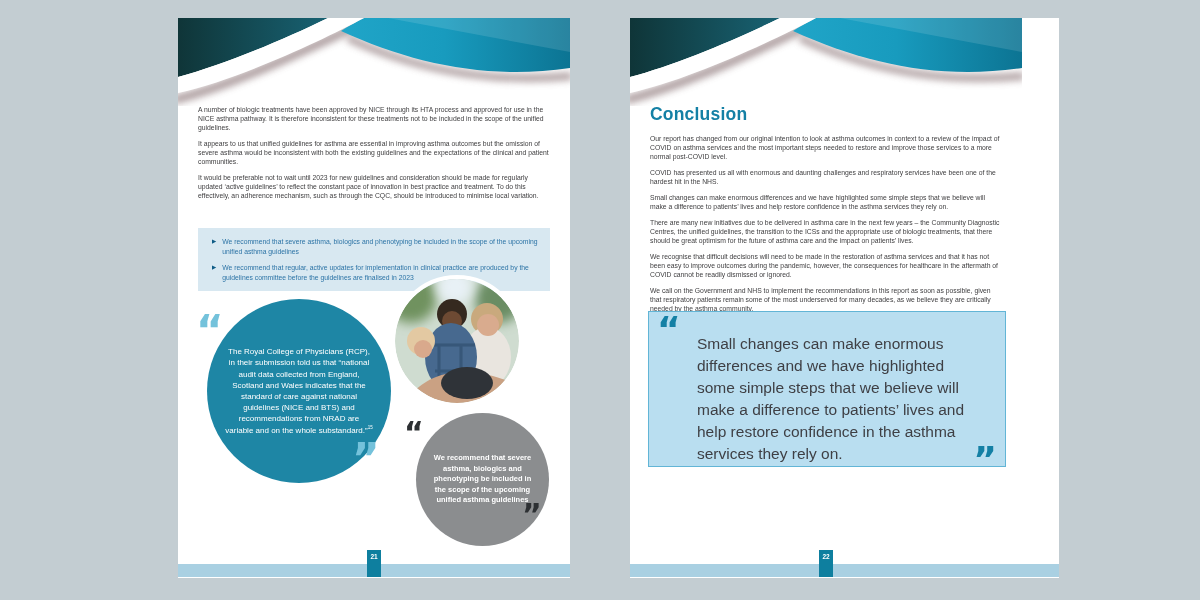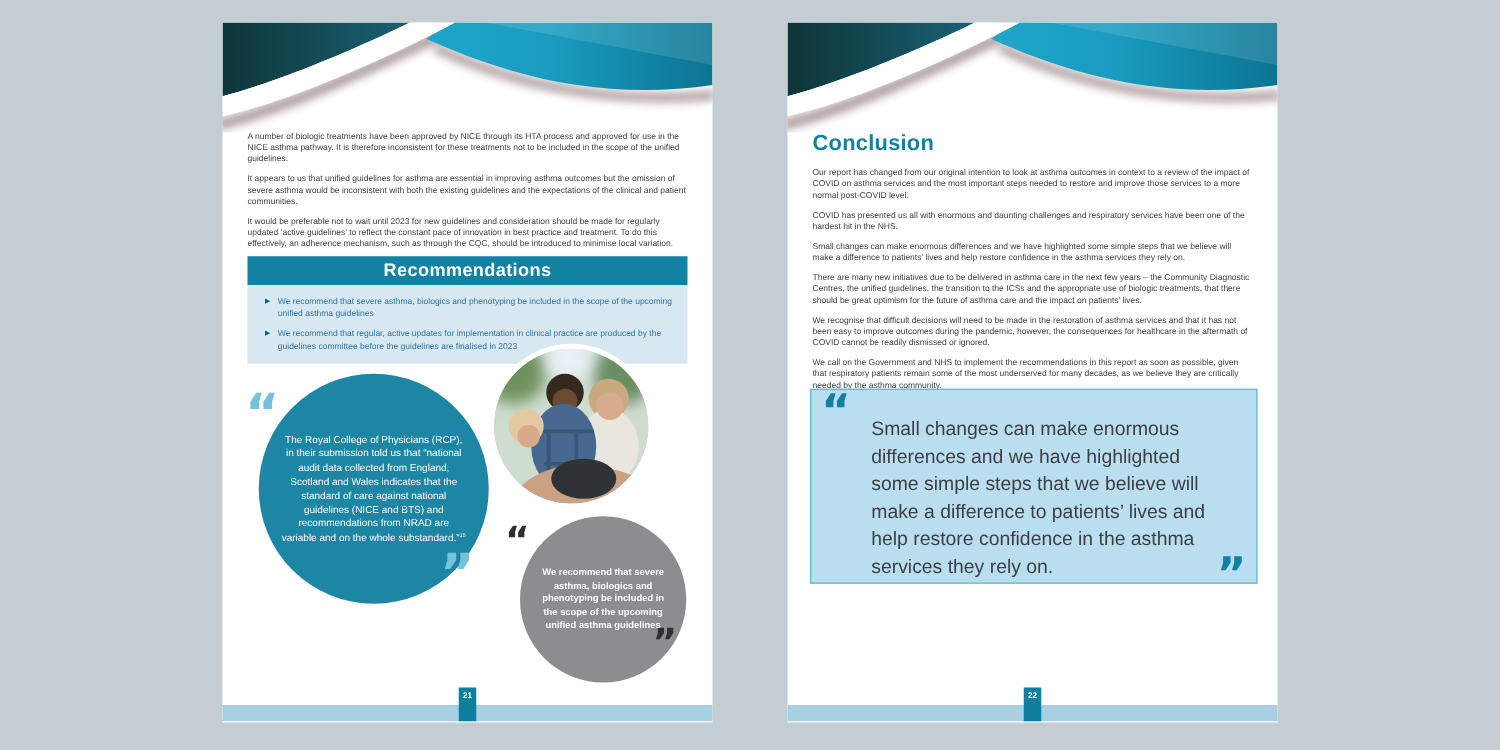--- a/index.html
+++ b/index.html
@@ -5,21 +5,21 @@
   html,body{margin:0;padding:0;}
   body{
     width:1200px;height:600px;position:relative;overflow:hidden;
     background:#c3cdd2;
     font-family:"Liberation Sans", sans-serif;
   }
   .page{
     position:absolute;top:18px;width:392px;height:560px;background:#ffffff;
   }
   #page-21{left:178px;}
-  #page-22{left:630px;}
+  #page-22{left:630px;padding-left:37px;}
   .header-wave{position:absolute;top:0;left:0;width:392px;height:88px;display:block;}
 
   
   .body-copy{position:absolute;left:20px;width:352px;color:#414042;}
   .body-copy p{margin:0 0 6.5px 0;font-size:6.8px;line-height:1.35;}
   #page-21 .body-copy{top:87px;}
   #page-22 .body-copy{top:86px;}
 
   .conclusion-heading{
     margin:0 0 9px 0;font-size:17.5px;font-weight:700;color:#1480a5;letter-spacing:.2px;
@@ -111,21 +111,20 @@
     <path d="M210,0 L392,34 L392,0 Z" fill="#ffffff" opacity="0.12"></path>
     <path d="M0,59 C45,47 105,22 150,0 L186,0 C145,22 60,62 0,75 Z" fill="#ffffff"></path>
   </svg>
 
   <div class="body-copy">
     <p>A number of biologic treatments have been approved by NICE through its HTA process and approved for use in the NICE asthma pathway. It is therefore inconsistent for these treatments not to be included in the scope of the unified guidelines.</p>
     <p>It appears to us that unified guidelines for asthma are essential in improving asthma outcomes but the omission of severe asthma would be inconsistent with both the existing guidelines and the expectations of the clinical and patient communities.</p>
     <p>It would be preferable not to wait until 2023 for new guidelines and consideration should be made for regularly updated ‘active guidelines’ to reflect the constant pace of innovation in best practice and treatment. To do this effectively, an adherence mechanism, such as through the CQC, should be introduced to minimise local variation.</p>
   </div>
 
-  <div class="rec-banner">Recommendations</div>
 
   <div class="rec-box">
     <div class="rec-item">
       <span class="rec-arrow">▶</span>
       <span>We recommend that severe asthma, biologics and phenotyping be included in the scope of the upcoming unified asthma guidelines</span>
     </div>
     <div class="rec-item">
       <span class="rec-arrow">▶</span>
       <span>We recommend that regular, active updates for implementation in clinical practice are produced by the guidelines committee before the guidelines are finalised in 2023</span>
     </div>

